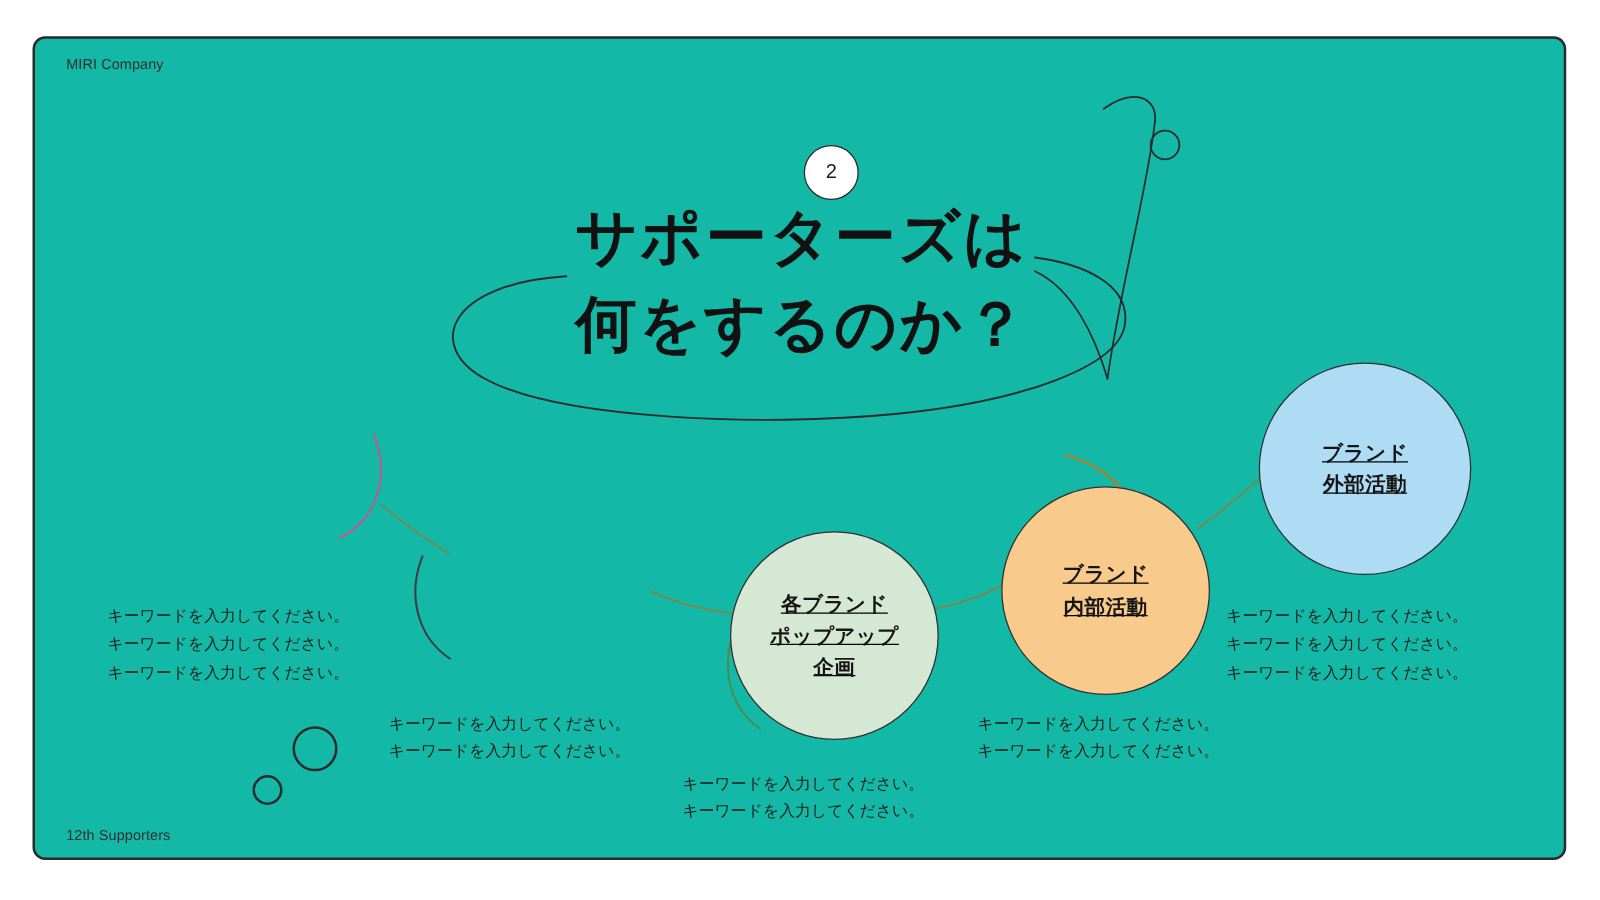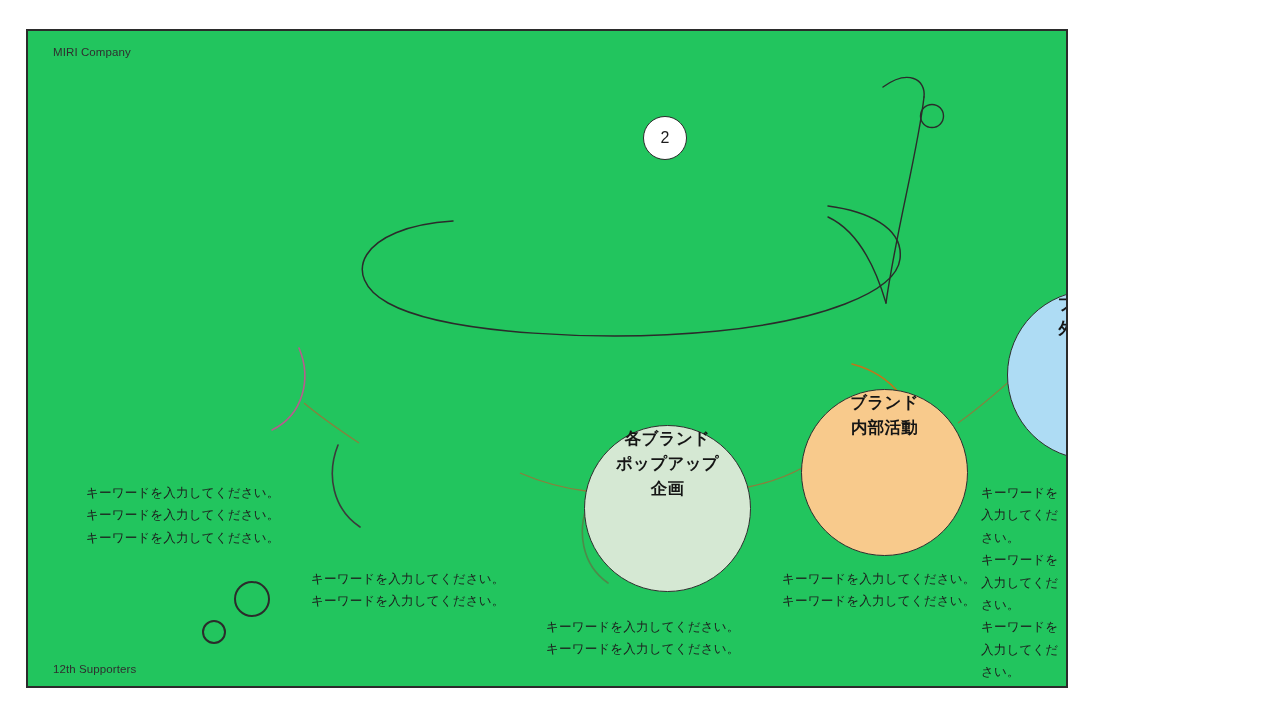--- a/index.html
+++ b/index.html
@@ -18,29 +18,30 @@
     width: 1280px;
     height: 720px;
     background: #ffffff;
   }
 
   
   #slide-panel {
     position: absolute;
     left: 26px;
     top: 29px;
-    width: 1042px;
+    width: 1227px;
     height: 659px;
-    background: #22c55e;
+    background: #14b8a6;
     border-left: 2.5px solid #2b2b2b;
     border-top: 2px solid #2b2b2b;
     border-right: 2px solid #2b2b2b;
     border-bottom: 2.5px solid #2b2b2b;
     box-sizing: border-box;
     overflow: hidden;
+    border-radius: 10px;
   }
 
   
   .corner-label {
     position: absolute;
     font-size: 11.5px;
     color: #2f2f2f;
     letter-spacing: 0.1px;
     white-space: nowrap;
   }
@@ -90,22 +91,24 @@
   }
   #slide-title .t-line { display: block; }
 
   
   .node {
     position: absolute;
     border-radius: 50%;
     border: 1.4px solid #2f2f2f;
     box-sizing: border-box;
     display: flex;
+    align-items: center;
     justify-content: center;
     text-align: center;
+    text-decoration: underline;
   }
   .node-label {
     font-family: "DejaVu Sans", "Liberation Sans", sans-serif;
     font-weight: bold;
     font-size: 16.5px;
     line-height: 1.52;
     color: #151515;
     white-space: pre-line;
     letter-spacing: 0.3px;
   }
@@ -168,20 +171,24 @@
         <path d="M 561 470 C 548 500, 554 534, 580 552" stroke="#4e8a4a"></path>
         <path d="M 824 333 C 866 344, 890 378, 886 410" stroke="#c0761a"></path>
         <path d="M 1116 315 C 1130 348, 1119 386, 1087 402" stroke="#2a6fa0"></path>
       </g>
     </svg>
 
     <div class="corner-label" id="brand-label">MIRI Company</div>
 
     <div id="section-badge">2</div>
 
+    <div id="slide-title">
+      <span class="t-line">サポーターズは</span>
+      <span class="t-line">何をするのか？</span>
+    </div>
 
 
 
     <div class="node" id="node-popup">
       <span class="node-label">各ブランド
 ポップアップ
 企画</span>
     </div>
 
     <div class="node" id="node-inner">

